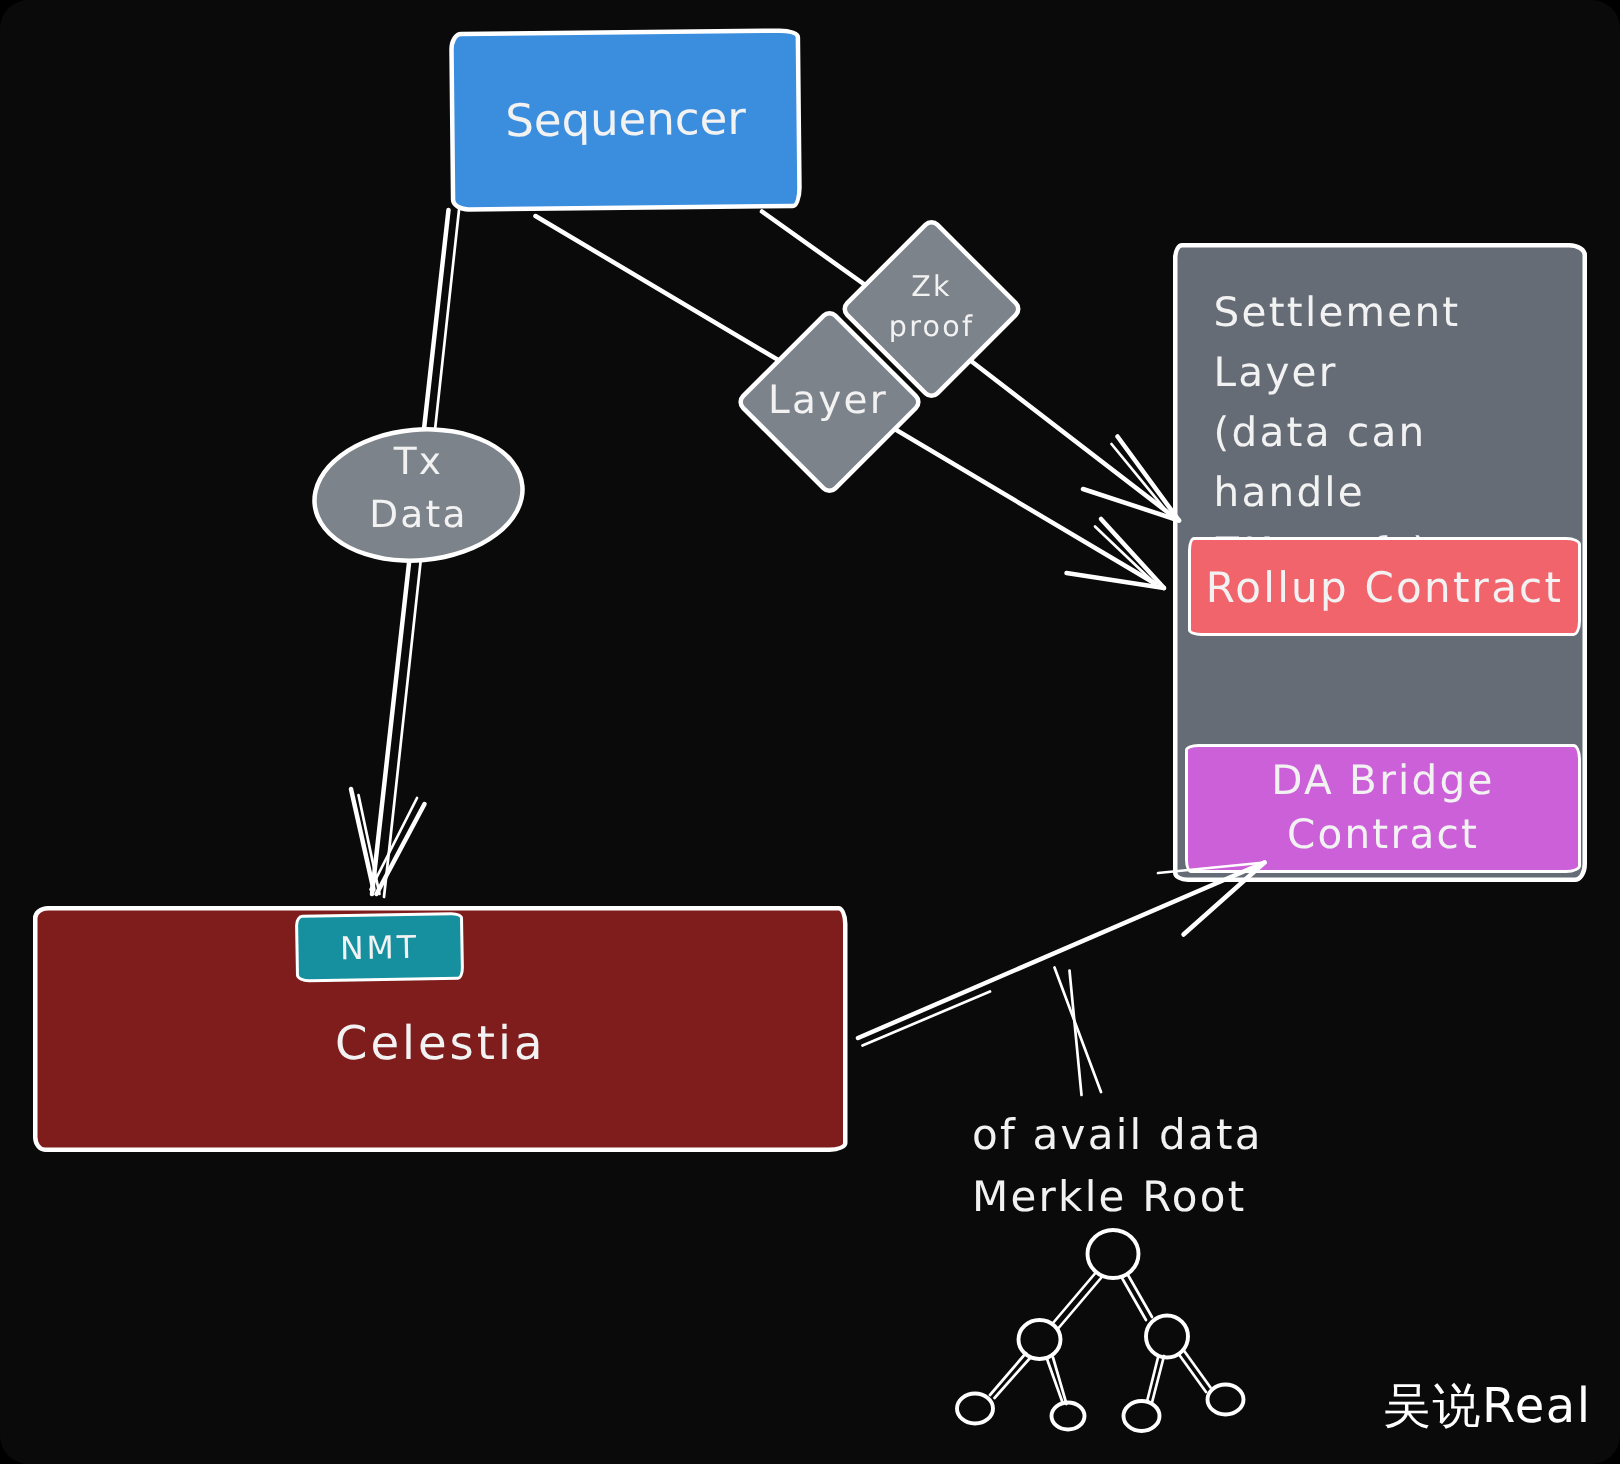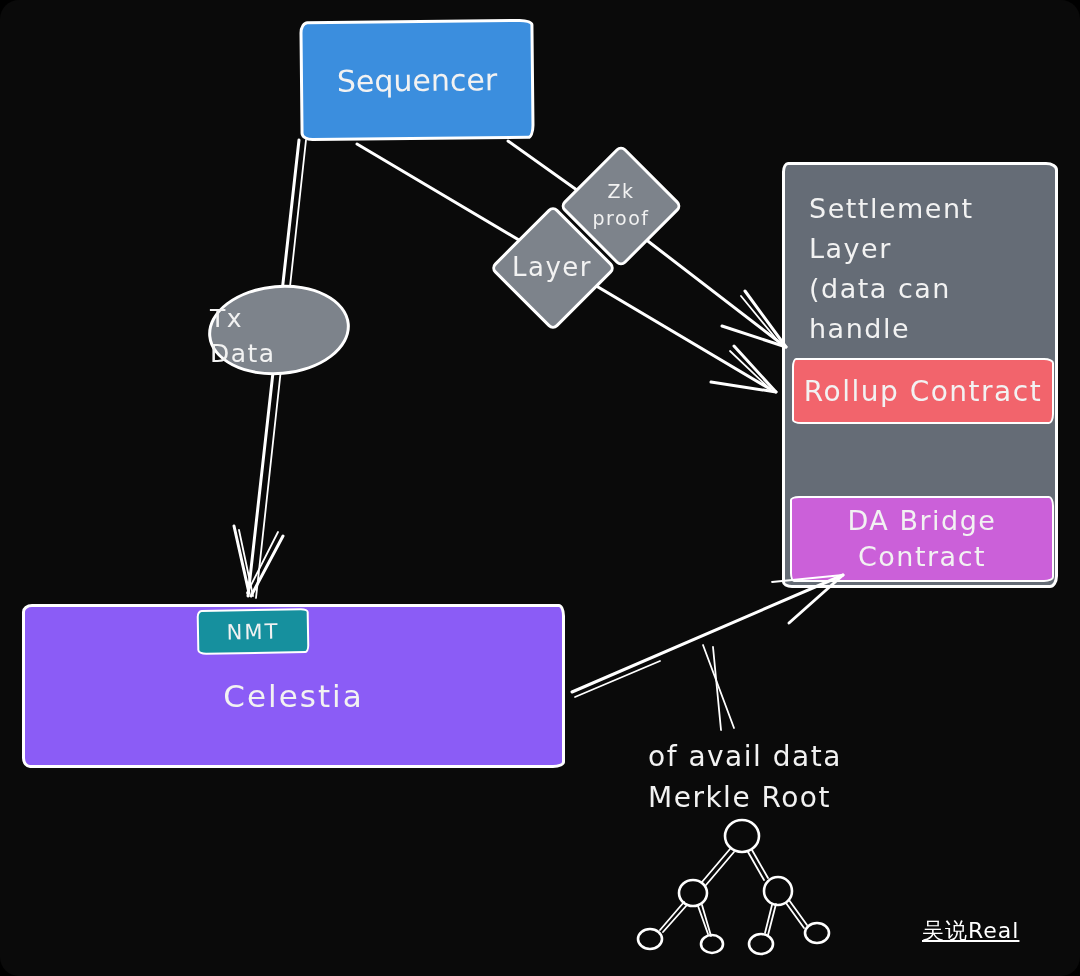--- a/index.html
+++ b/index.html
@@ -25,21 +25,21 @@
   .diamond{border-radius:7px;transform:rotate(45deg);}
   .diamond.zk{left:577px;top:162px;width:88px;height:88px;}
   .diamond.state{left:508px;top:223px;width:90px;height:90px;}
   .lbl.zk{left:565px;top:178px;width:112px;text-align:center;font-size:19px;line-height:27px;}
   .lbl.state{left:496px;top:252px;width:112px;text-align:center;font-size:26px;}
   .ellipse{
     left:208px;top:285px;width:142px;height:90px;border-radius:50%;
     border-width:3.5px;transform:rotate(-5deg);
     display:flex;align-items:center;justify-content:center;
   }
-  .lbl.tx{left:210px;top:290px;width:138px;font-size:25px;line-height:35px;margin-top:11px;}
+  .lbl.tx{left:210px;top:290px;width:138px;text-align:center;font-size:25px;line-height:35px;}
   .settlement{
     left:782px;top:162px;width:276px;height:426px;
     border-radius:6px 12px 8px 10px/10px 8px 12px 6px;
     padding:24px 0 0 24px;font-size:27px;line-height:40px;letter-spacing:1.5px;
   }
   .rollup{
     left:792px;top:334px;width:262px;height:66px;z-index:3;
     border-width:2.5px;border-radius:4px 10px 5px 9px/9px 5px 10px 4px;
     display:flex;align-items:center;justify-content:center;font-size:28px;letter-spacing:1.5px;margin-top:24px;
   }
@@ -57,21 +57,21 @@
   .celestia span{transform:translateY(10px);}
   .nmt{
     left:197px;top:609px;width:112px;height:45px;z-index:3;
     border-width:2.5px;border-radius:5px 8px 4px 9px/7px 4px 8px 5px;
     transform:rotate(-1deg);
     display:flex;align-items:center;justify-content:center;font-size:21px;letter-spacing:2px;
   }
   .merkle-label{left:648px;top:736px;font-size:28px;line-height:41px;letter-spacing:1.5px;z-index:4;position:absolute;}
   .watermark{
     position:absolute;left:922px;top:916px;z-index:6;
-    font-size:22px;letter-spacing:1px;color:#fff;text-decoration:underline;
+    font-size:32px;letter-spacing:1px;color:#fff;
   }
 </style>
 </head>
 <body>
 
 <div class="canvas" style="background-color: rgb(10, 10, 10);">
 
   <svg class="layer under" viewBox="0 0 1080 976">
     <g>
       <line x1="299" y1="140" x2="248" y2="596"></line>
@@ -117,21 +117,21 @@
 
   <div class="shape rollup" style="background-color: rgb(242, 100, 108);">
     <span>Rollup Contract</span>
   </div>
 
   <div class="shape dabridge" style="background-color: rgb(203, 96, 217);">
     <div>DA Bridge</div>
     <div>Contract</div>
   </div>
 
-  <div class="shape celestia" style="background-color: #8b5cf6;">
+  <div class="shape celestia" style="background-color: #7f1d1d;">
     <span>Celestia</span>
   </div>
 
   <div class="shape nmt" style="background-color: rgb(22, 144, 158);">
     <span>NMT</span>
   </div>
 
   <div class="merkle-label">
     <div>of avail data</div>
     <div>Merkle Root</div>

